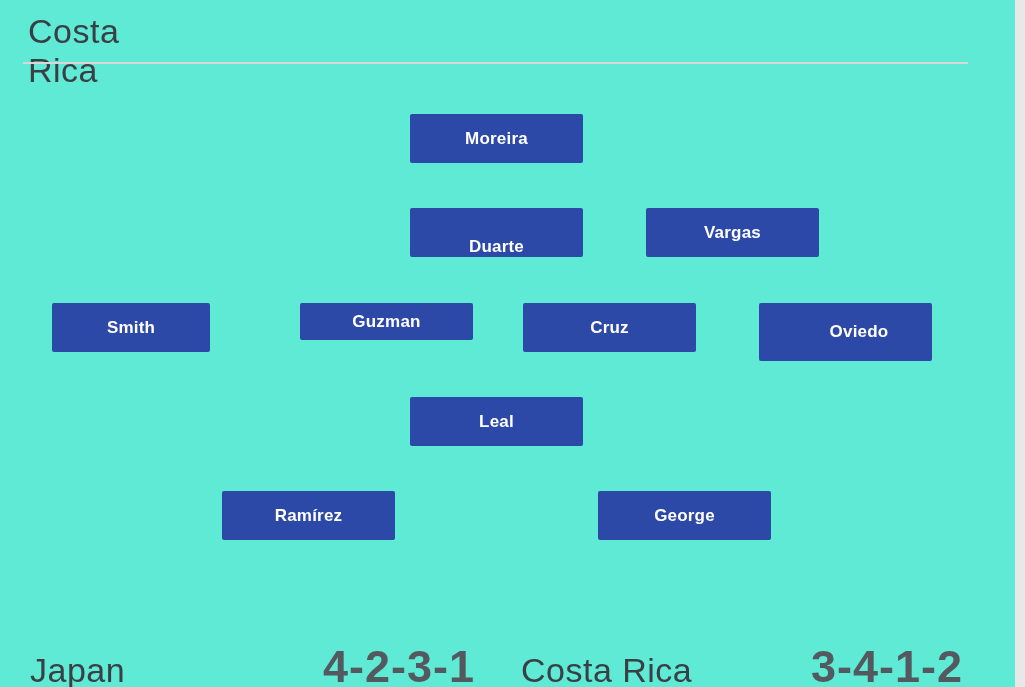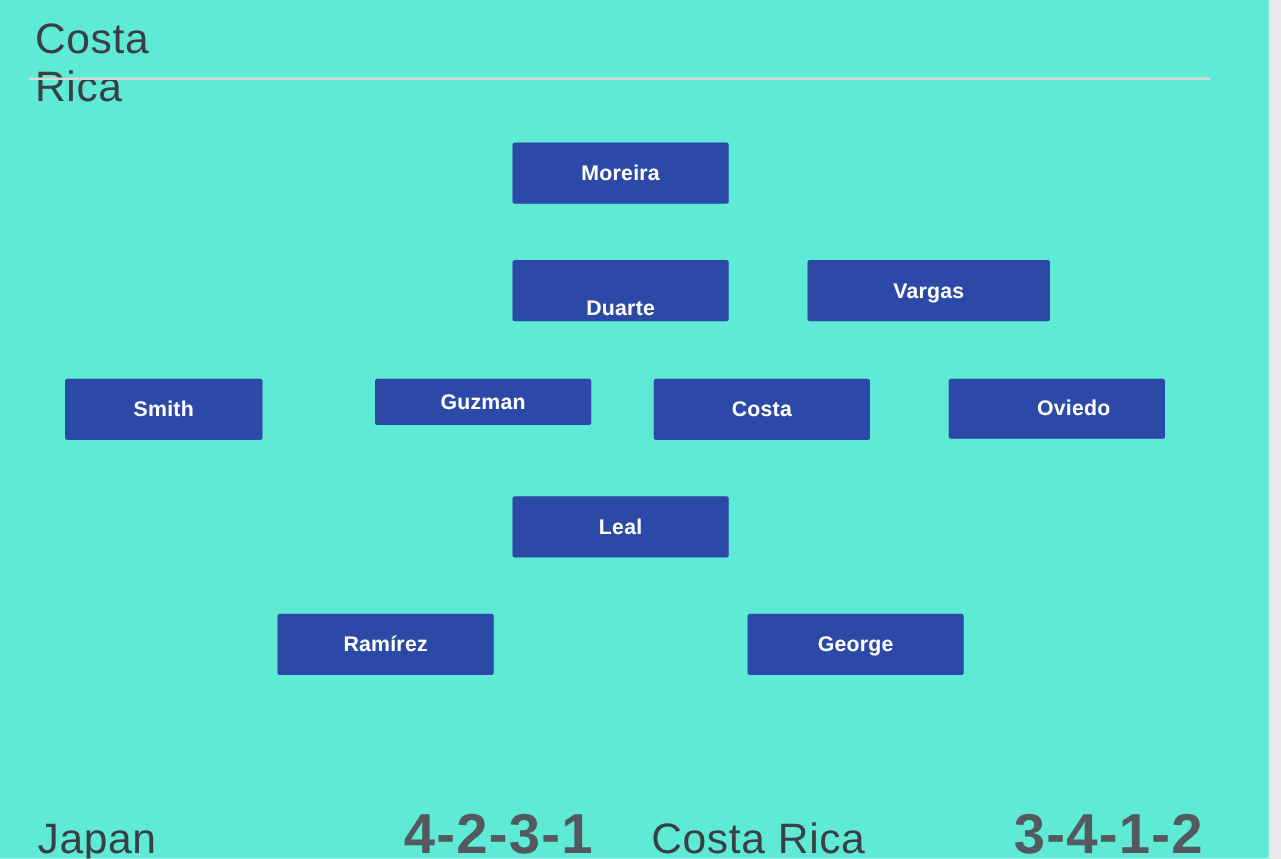--- a/index.html
+++ b/index.html
@@ -93,33 +93,33 @@
 
   <div class="header-divider"></div>
 
   <div class="pitch">
       <div class="player-box" style="left: 410px; top: 114px; width: 173px; height: 49px; text-align: right;">
         <span>Moreira</span>
       </div>
       <div class="player-box" style="left: 410px; top: 208px; width: 173px; height: 49px; align-items: flex-end;">
         <span>Duarte</span>
       </div>
-      <div class="player-box" style="left: 646px; top: 208px; width: 194px; height: 49px;">
+      <div class="player-box" style="left: 646px; top: 208px; width: 173px; height: 49px;">
         <span>Vargas</span>
       </div>
       <div class="player-box" style="left: 52px; top: 303px; width: 158px; height: 49px;">
         <span>Smith</span>
       </div>
       <div class="player-box" style="left: 300px; top: 303px; width: 173px; height: 37px;">
         <span>Guzman</span>
       </div>
       <div class="player-box" style="left: 523px; top: 303px; width: 173px; height: 49px;">
-        <span>Costa</span>
+        <span>Cruz</span>
       </div>
-      <div class="player-box" style="left: 759px; top: 303px; width: 173px; height: 48px; padding-left: 27px;">
+      <div class="player-box" style="left: 759px; top: 303px; width: 173px; height: 58px; padding-left: 27px;">
         <span>Oviedo</span>
       </div>
       <div class="player-box" style="left: 410px; top: 397px; width: 173px; height: 49px;">
         <span>Leal</span>
       </div>
       <div class="player-box" style="left: 222px; top: 491px; width: 173px; height: 49px;">
         <span>Ramírez</span>
       </div>
       <div class="player-box" style="left: 598px; top: 491px; width: 173px; height: 49px;">
         <span>George</span>

